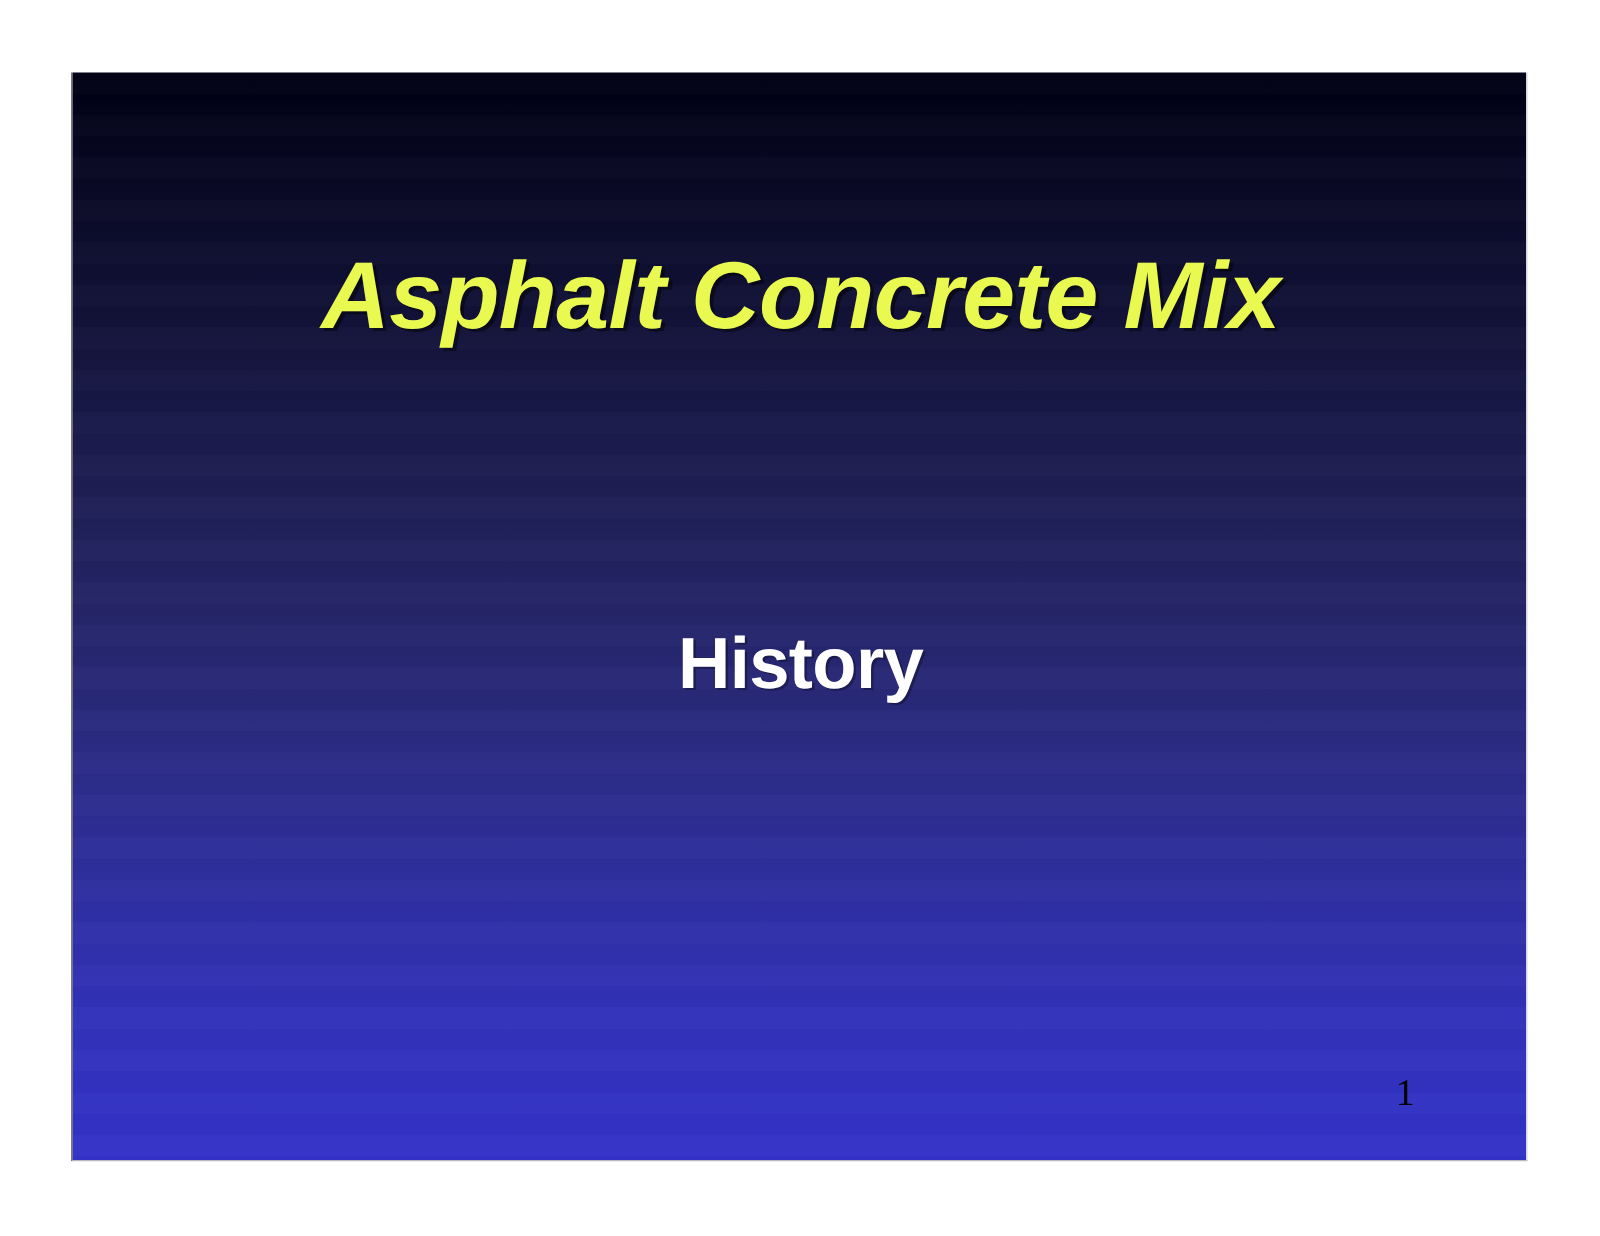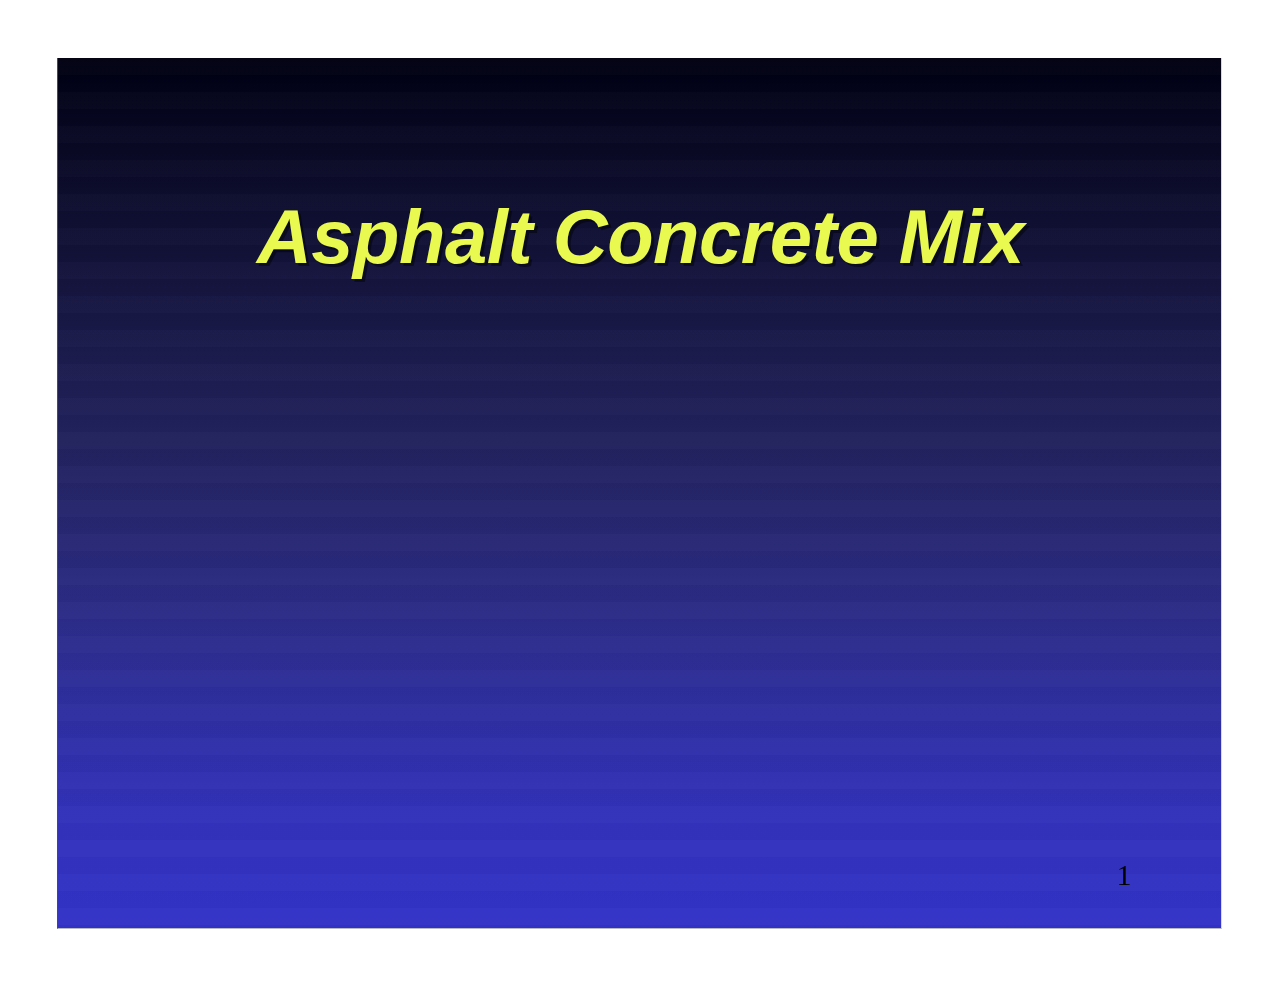--- a/index.html
+++ b/index.html
@@ -149,19 +149,22 @@
 
 <div class="page">
 
   <div class="slide">
     <div class="slide-content">
 
       <div class="title-block">
         <span class="title-line">Asphalt Concrete Mix</span>
       </div>
 
+      <div class="subtitle-block">
+        <span class="subtitle-text">History</span>
+      </div>
 
       <div class="page-number">1</div>
 
     </div>
   </div>
 
 </div>
 
 </body></html>

